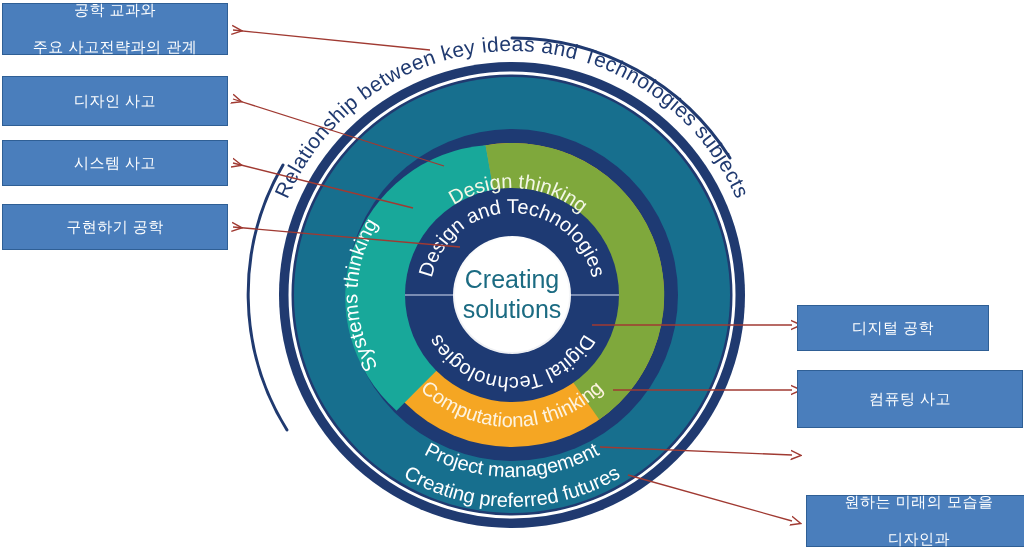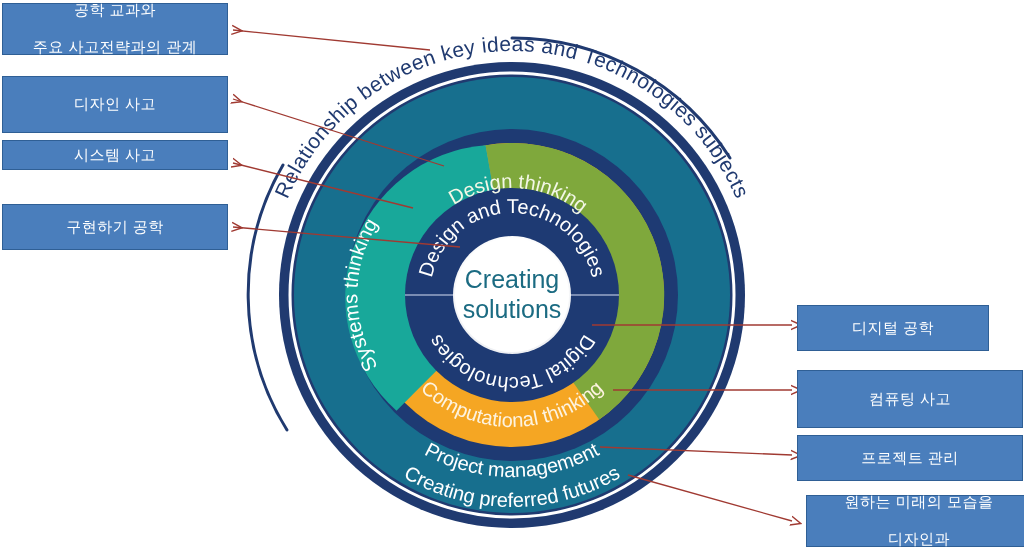--- a/index.html
+++ b/index.html
@@ -20,22 +20,22 @@
     display:flex;align-items:center;justify-content:center;
     text-align:center;
     font-size:15px;
     line-height:1.25;
     letter-spacing:.5px;
     box-sizing:border-box;
   }
   .callout span{display:block;width:100%;}
 
   .cl1{left:2px;  top:3px;   width:226px;height:52px;}
-  .cl2{left:2px;  top:76px;  width:226px;height:57px;}
-  .cl3{left:2px;  top:140px; width:226px;height:30px;}
+  .cl2{left:2px;  top:76px;  width:226px;height:50px;}
+  .cl3{left:2px;  top:140px; width:226px;height:46px;}
   .cl4{left:2px;  top:204px; width:226px;height:46px;}
 
   .cr1{left:797px;top:305px; width:192px;height:46px;justify-content:center;}
   .cr2{left:797px;top:370px; width:226px;height:58px;}
   .cr3{left:797px;top:435px; width:226px;height:46px;}
   .cr4{left:797px;top:495px; width:226px;height:52px;margin-left:9px;}
 </style>
 </head>
 <body>
 
@@ -163,23 +163,20 @@
   <div class="callout cl4">
     <span>구현하기 공학</span>
   </div>
 
   <div class="callout cr1">
     <span>디지털 공학</span>
   </div>
   <div class="callout cr2">
     <span>컴퓨팅 사고</span>
   </div>
-  <div class="callout cr3">
-    <span>프로젝트 관리</span>
-  </div>
   <div class="callout cr4">
     <span>
       <span>원하는 미래의 모습을</span><br>
       <span>디자인과</span>
     </span>
   </div>
 
 </div>
 
 </body></html>

